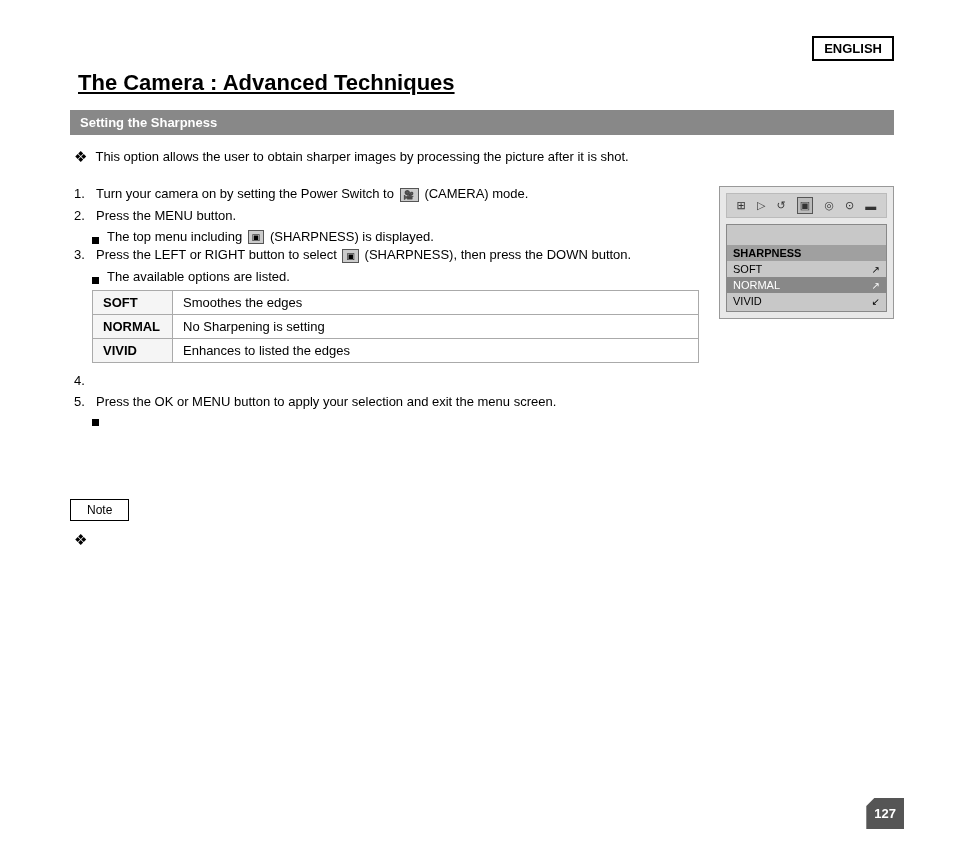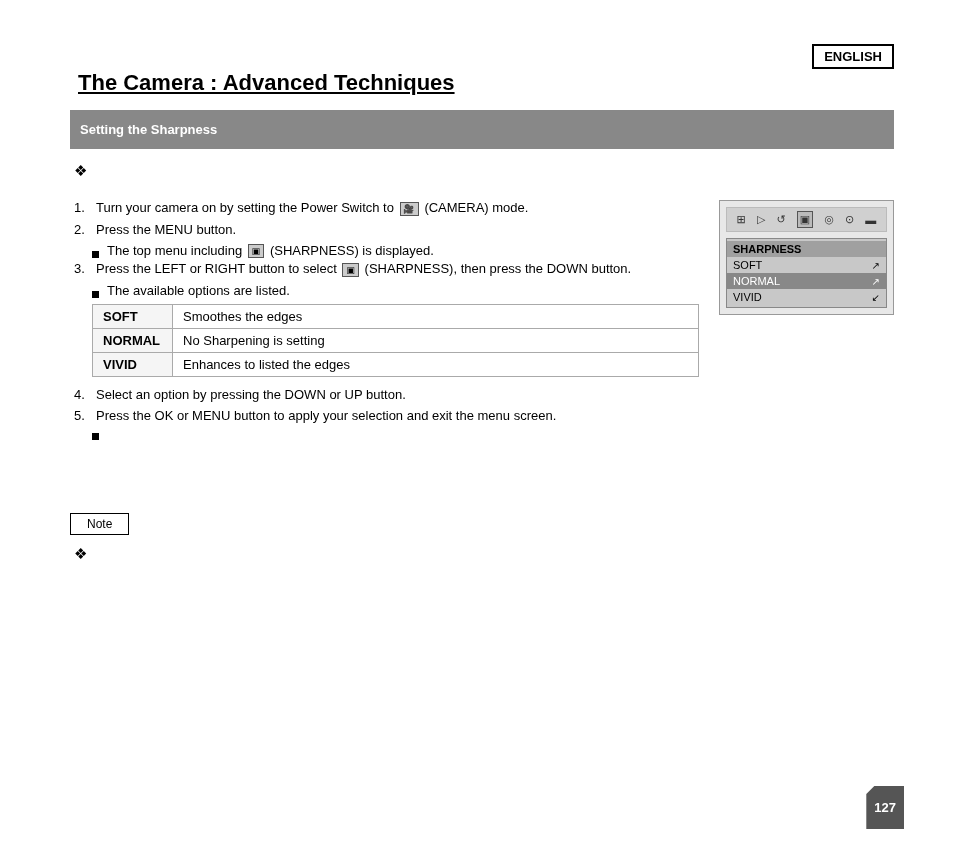--- a/index.html
+++ b/index.html
@@ -18,21 +18,21 @@
     .page-container {
       width: 954px;
       height: 859px;
       padding: 40px 60px 40px 70px;
       position: relative;
     }
 
     
     .english-badge {
       position: absolute;
-      top: 44px;
+      top: 36px;
       right: 60px;
       border: 2px solid #000;
       padding: 3px 10px;
       font-weight: bold;
       font-size: 13px;
     }
 
     
     .main-title {
       font-size: 22px;
@@ -42,21 +42,21 @@
       margin-bottom: 14px;
       margin-left: 8px;
     }
 
     
     .section-header {
       background: #888888;
       color: #ffffff;
       font-weight: bold;
       font-size: 13px;
-      padding: 12px 10px;
+      padding: 5px 10px;
       margin-bottom: 14px;
     }
 
     
     .intro-bullet {
       display: flex;
       align-items: flex-start;
       margin-bottom: 20px;
       padding-left: 4px;
     }
@@ -169,20 +169,21 @@
       border: 1px solid #888;
       padding: 2px 0;
     }
 
     .menu-title-row {
       background: #a0a0a0;
       padding: 2px 6px;
       font-size: 11px;
       font-weight: bold;
       color: #000;
+      margin-top: 18px;
     }
 
     .menu-row {
       display: flex;
       justify-content: space-between;
       align-items: center;
       padding: 2px 6px;
       font-size: 11px;
       color: #000;
     }
@@ -214,21 +215,21 @@
 
     
     .page-number {
       position: absolute;
       bottom: 30px;
       right: 50px;
       background: #555;
       color: #fff;
       font-weight: bold;
       font-size: 13px;
-      padding: 14px 8px;
+      padding: 8px 8px;
       clip-path: polygon(8px 0%, 100% 0%, 100% 100%, 0% 100%, 0% 8px);
       margin-left: 8px;
     }
 
     
     .inline-icon {
       display: inline-block;
       border: 1px solid #555;
       background: #ccc;
       font-size: 9px;
@@ -247,20 +248,21 @@
   </div>
 
   <div class="main-title">The Camera : Advanced Techniques</div>
 
   <div class="section-header">
     <span>Setting the Sharpness</span>
   </div>
 
   <div class="intro-bullet">
     <span class="bullet-char">❖</span>
+    <span>This option allows the user to obtain sharper images by processing the picture after it is shot.</span>
   </div>
 
   <div class="steps-area">
 
     <div class="steps-left">
 
       <div class="step-item numbered">
         <span class="step-num">1.</span>
         <span>Turn your camera on by setting the Power Switch to
           <span class="inline-icon">🎥</span>
@@ -303,21 +305,20 @@
           </tr>
           <tr>
             <td>VIVID</td>
             <td>Enhances to listed the edges</td>
           </tr>
         </tbody>
       </table>
 
       <div class="step-item numbered">
         <span class="step-num">4.</span>
-        <span>Select an option by pressing the DOWN or UP button.</span>
       </div>
 
       <div class="step-item numbered">
         <span class="step-num">5.</span>
         <span>Press the OK or MENU button to apply your selection and exit the menu screen.</span>
       </div>
 
       <div class="step-sub">
         <span class="square-bullet"></span>
       </div>

